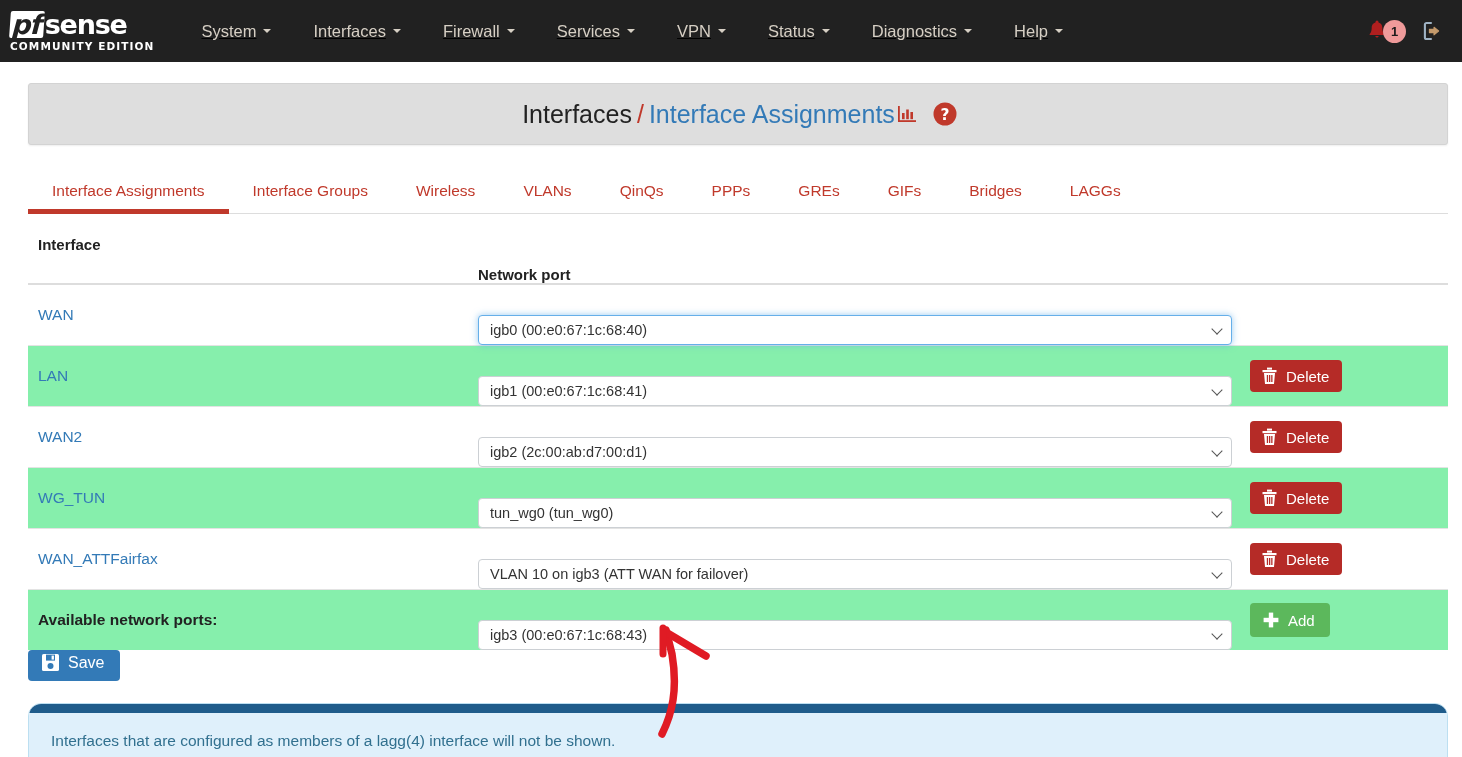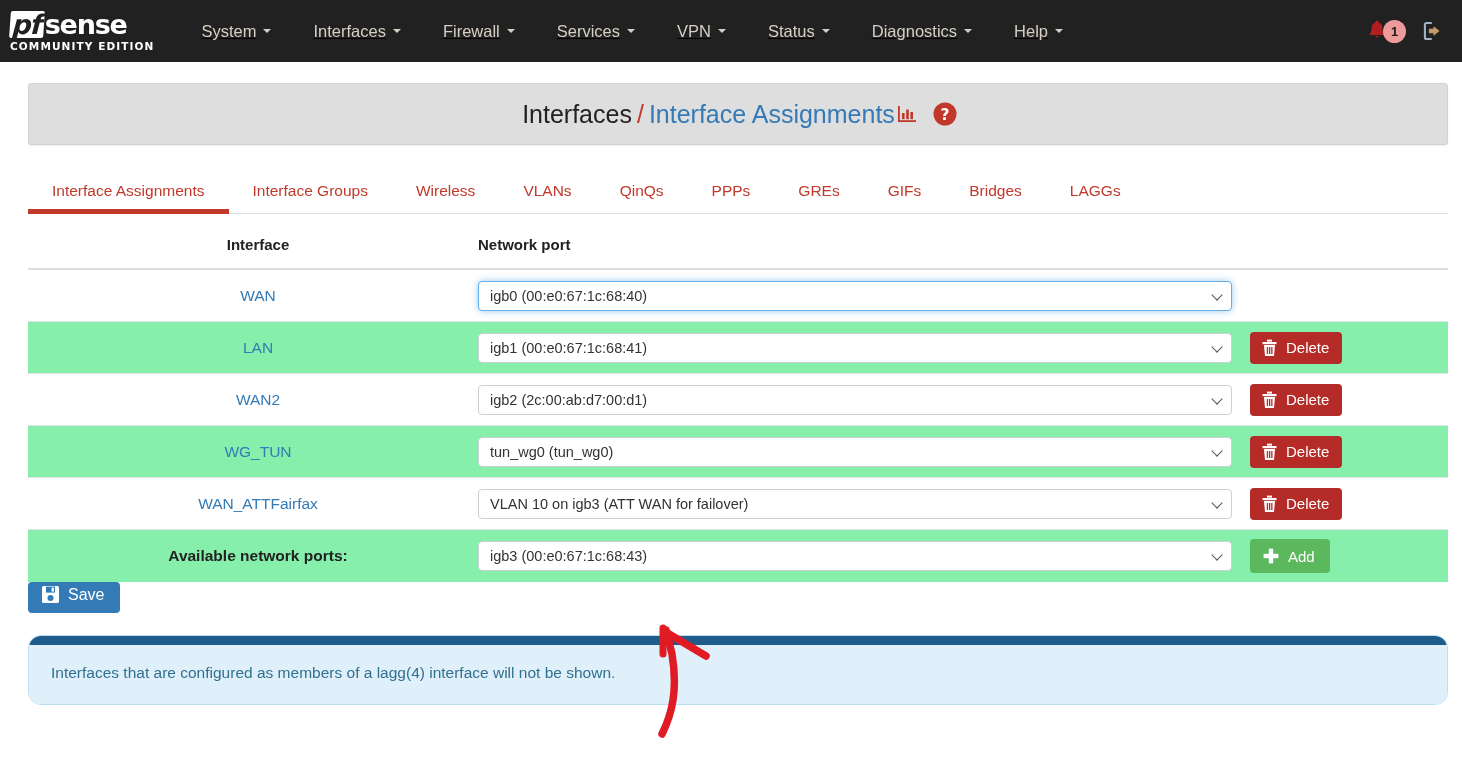--- a/index.html
+++ b/index.html
@@ -96,22 +96,22 @@
     border-bottom: 1px solid #e3e3e3;
   }
   .trow.header {
     min-height: 34px; border-bottom: 2px solid #dddddd;
     align-items: flex-start;
   }
   .trow.striped { background: #86efac; }
   .th {
     font-size: 15px; font-weight: bold; color: #222222;
   }
-  .c-iface { width: 450px; padding-left: 10px; flex: none; text-align: center; }
-  .c-port  { width: 762px; flex: none; padding-right: 8px; }
+  .c-iface { width: 450px; padding-left: 10px; flex: none; }
+  .c-port  { width: 762px; flex: none; padding-right: 8px; margin-top: 30px; }
   .c-act   { flex: 1; padding-left: 10px; }
   .iface-link { color: #337ab7; font-size: 15.5px; cursor: pointer; }
   .iface-label { color: #222222; font-size: 15.5px; font-weight: bold; }
 
   .sel {
     width: 100%; height: 30px;
     border: 1px solid #ccd0d4; border-radius: 4px;
     background: #ffffff; color: #333333;
     font-size: 14.5px; font-family: "Liberation Sans", sans-serif;
     padding: 0 26px 0 11px;

